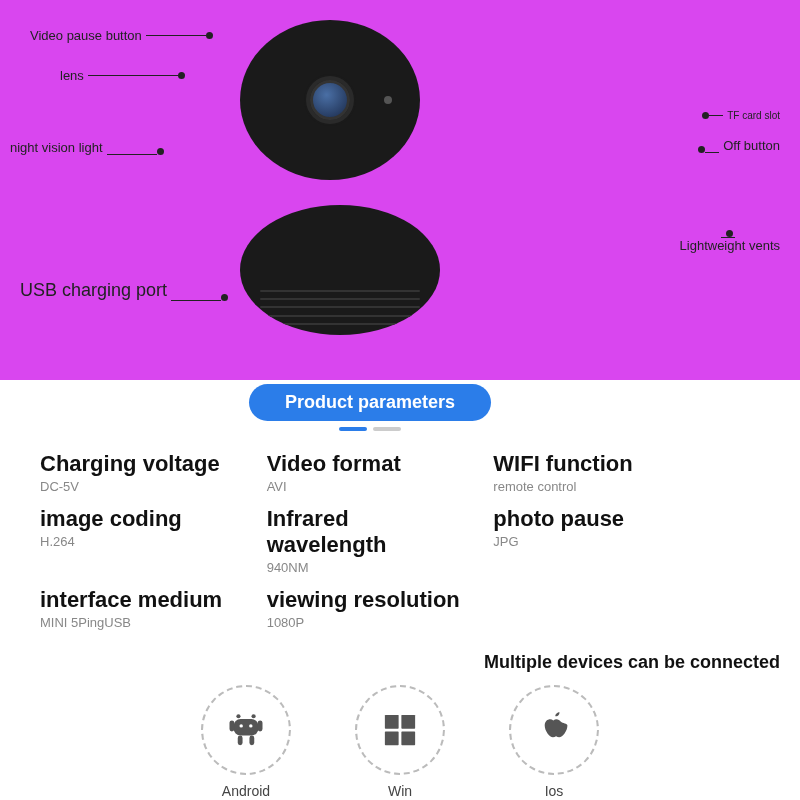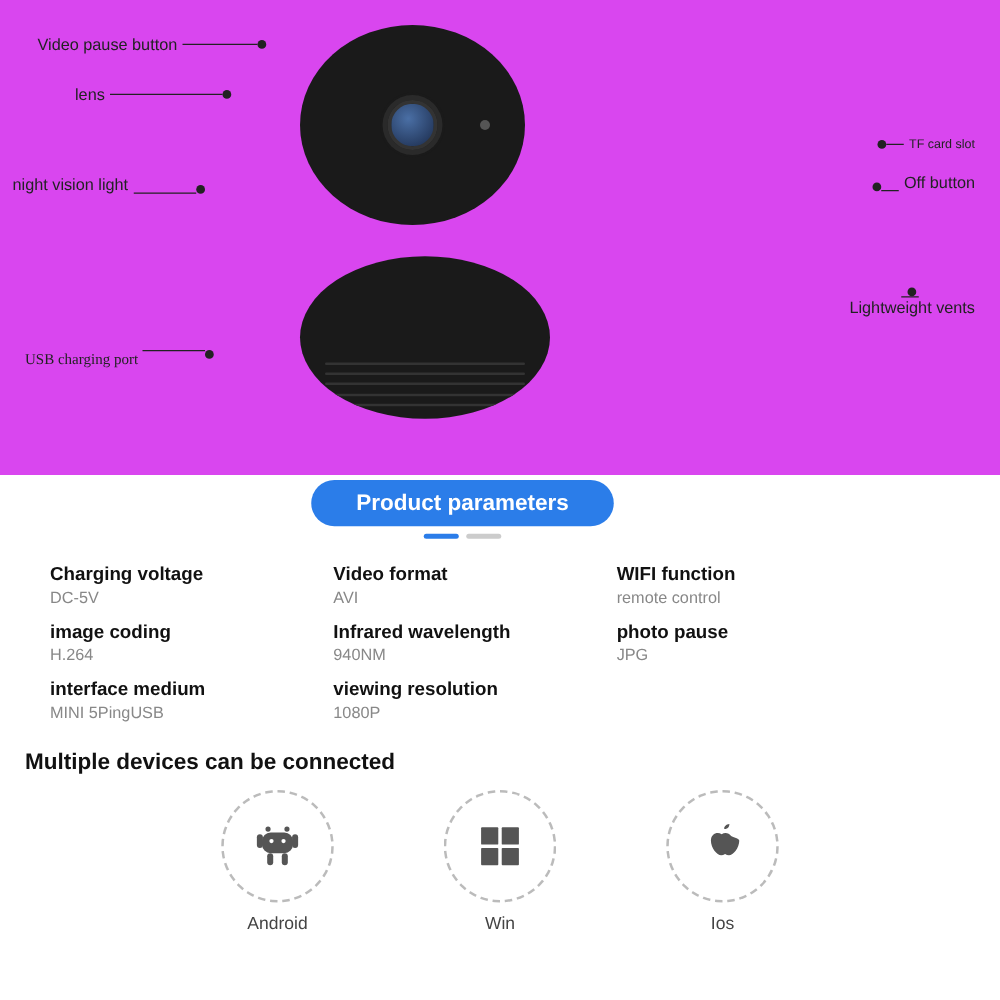--- a/index.html
+++ b/index.html
@@ -121,46 +121,46 @@
     .params-grid {
       display: grid;
       grid-template-columns: 1fr 1fr 1fr;
       gap: 0;
       padding: 0 10px;
     }
     .param-item {
       padding: 6px 10px;
     }
     .param-label {
-      font-size: 15px;
+      font-size: 22px;
       font-weight: bold;
       color: #111;
       margin-bottom: 2px;
     }
     .param-value {
       font-size: 13px;
       color: #888;
     }
 
     
     .devices-section {
       background: #fff;
       padding: 6px 20px 0;
     }
     .devices-title {
-      text-align: left;
+      text-align: right;
       font-size: 18px;
       font-weight: bold;
       color: #111;
       margin-bottom: 12px;
     }
     .devices-row {
       display: flex;
       justify-content: center;
-      gap: 88px;
+      gap: 64px;
     }
     .device-item {
       display: flex;
       flex-direction: column;
       align-items: center;
       gap: 8px;
     }
     .device-circle {
       width: 90px;
       height: 90px;
@@ -215,21 +215,21 @@
     <span style="display:inline-block;width:90px;height:1px;background:#222;margin-left:4px;"></span>
     <span style="display:inline-block;width:7px;height:7px;background:#222;border-radius:50%;"></span>
   </div>
 
   <div style="position:absolute;top:140px;left:10px;display:flex;align-items:flex-end;font-size:13px;color:#222;white-space:nowrap;">
     <span>night vision light</span>
     <span style="display:inline-block;width:50px;height:1px;background:#222;margin-left:4px;"></span>
     <span style="display:inline-block;width:7px;height:7px;background:#222;border-radius:50%;"></span>
   </div>
 
-  <div style="position:absolute;top:280px;left:20px;display:flex;align-items:flex-start;font-size:12px;color:#222;white-space:nowrap;font-family:Liberation Serif, serif;">
+  <div style="position:absolute;top:280px;left:20px;display:flex;align-items:flex-end;font-size:18px;color:#222;white-space:nowrap;">
     <span>USB charging port</span>
     <span style="display:inline-block;width:50px;height:1px;background:#222;margin-left:4px;"></span>
     <span style="display:inline-block;width:7px;height:7px;background:#222;border-radius:50%;"></span>
   </div>
 
   <div style="position:absolute;top:110px;right:20px;display:flex;align-items:center;font-size:10px;color:#222;white-space:nowrap;">
     <span style="display:inline-block;width:7px;height:7px;background:#222;border-radius:50%;"></span>
     <span style="display:inline-block;width:14px;height:1px;background:#222;margin-right:4px;"></span>
     <span>TF card slot</span>
   </div>

